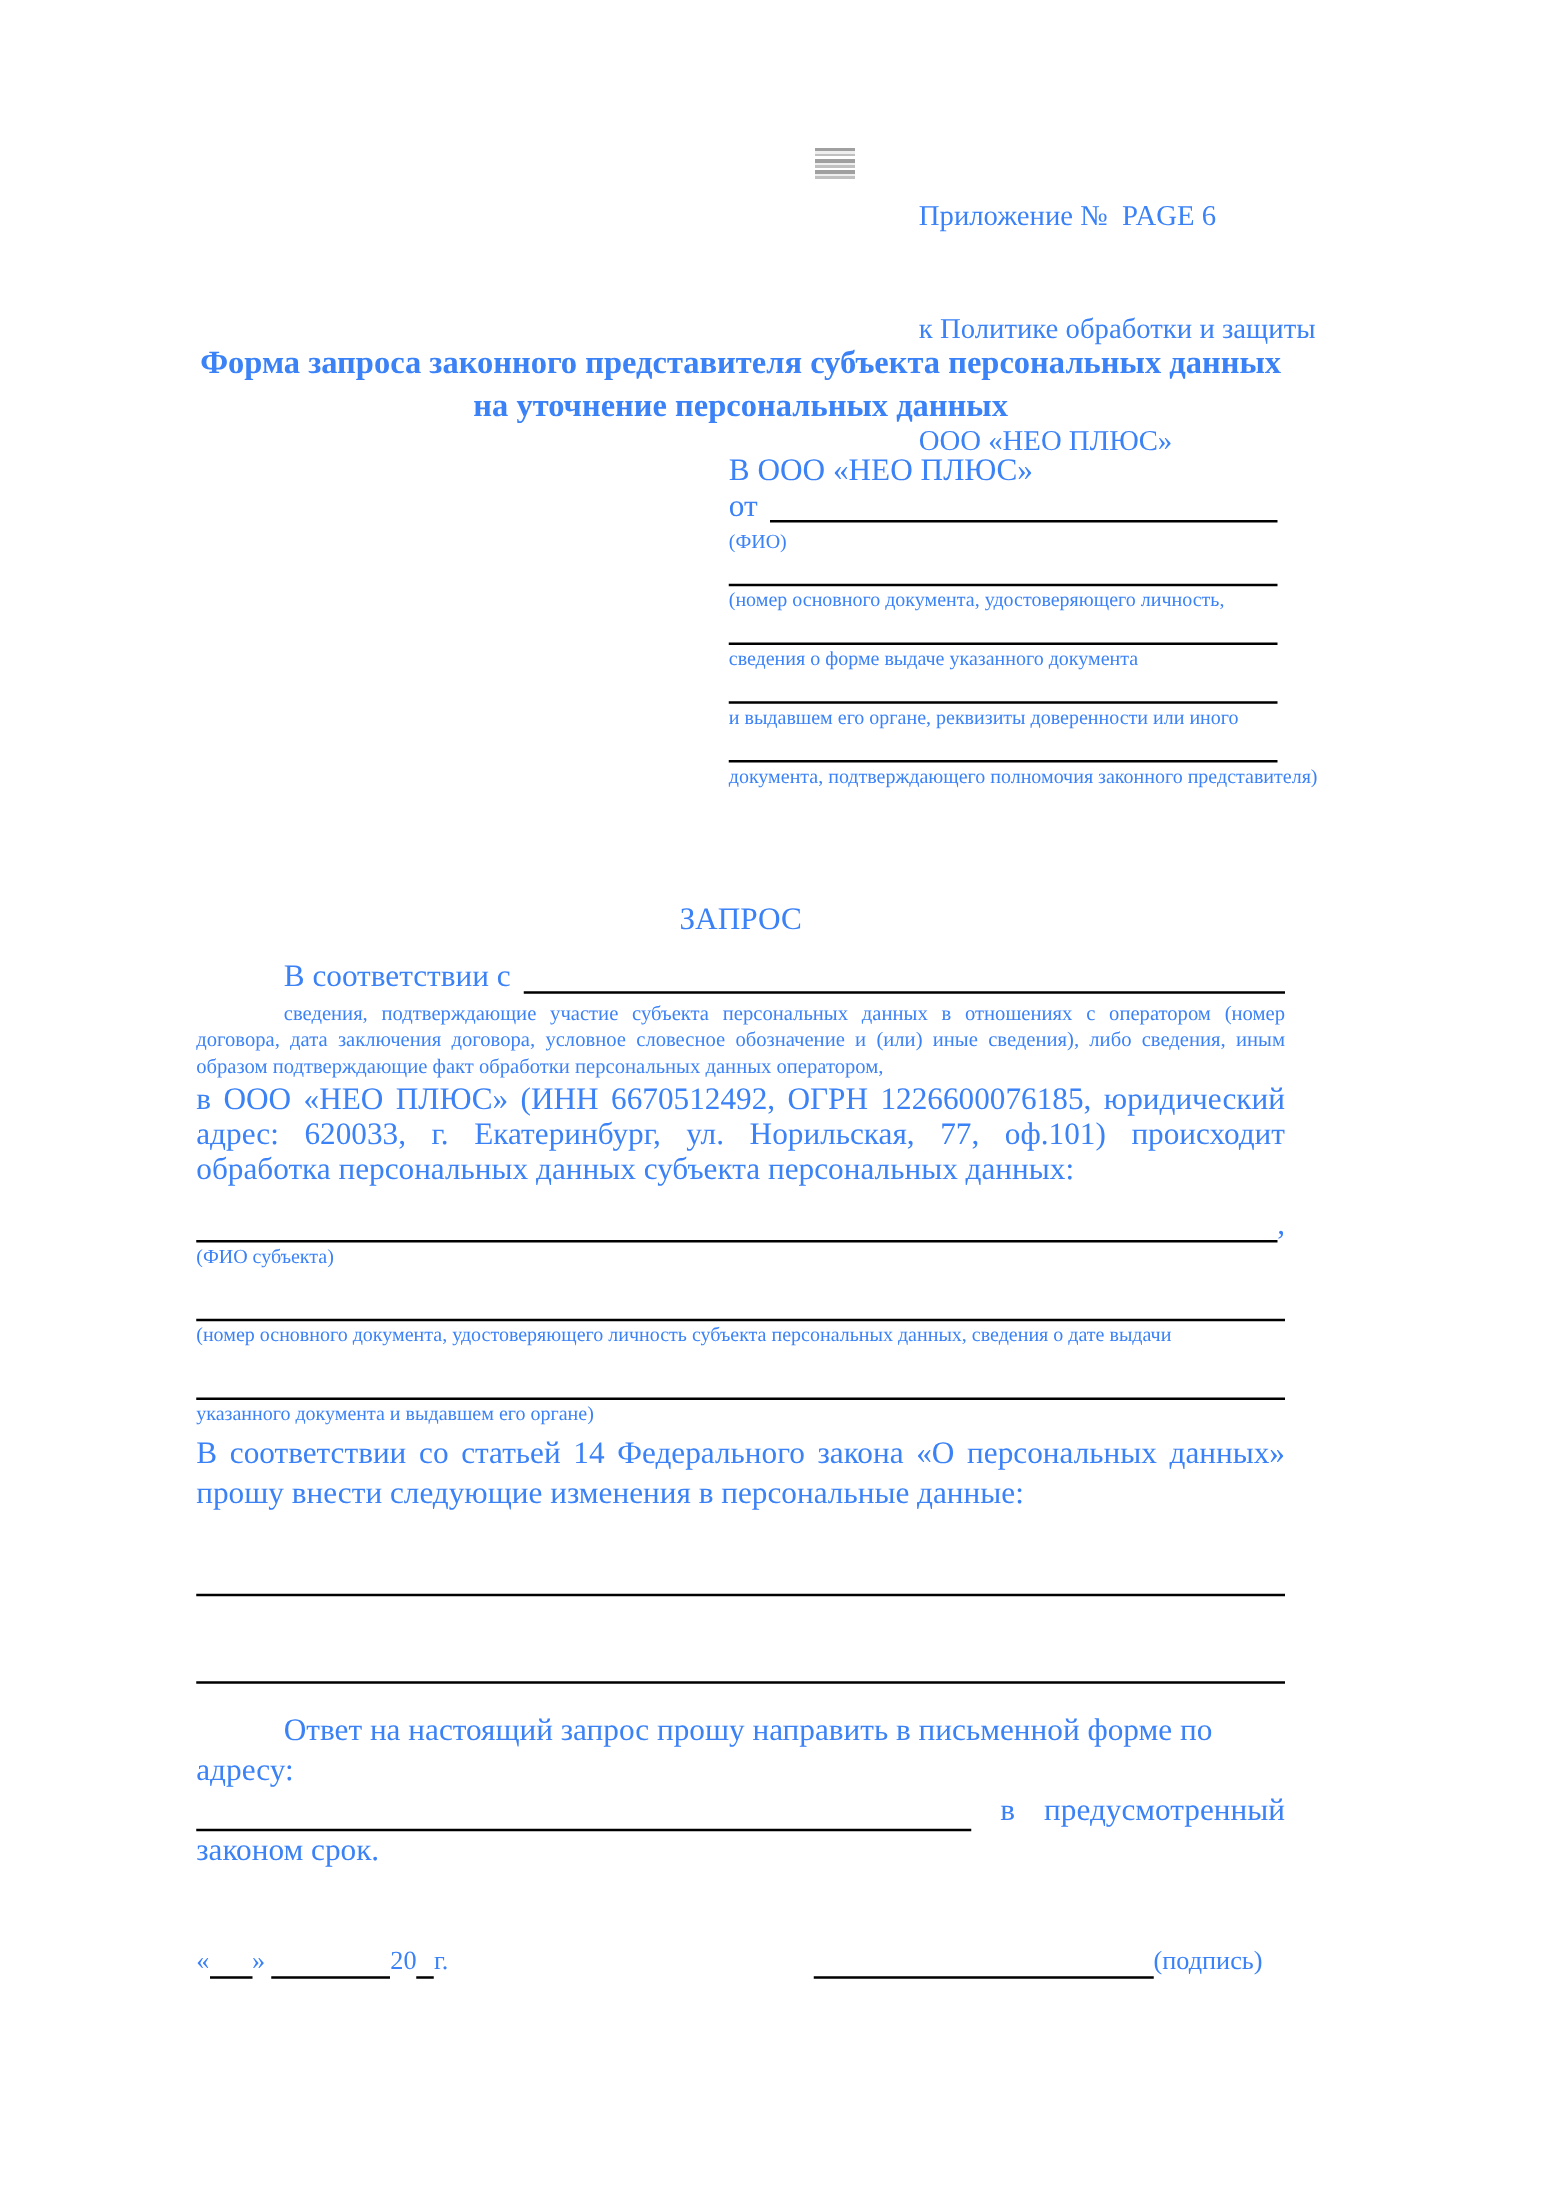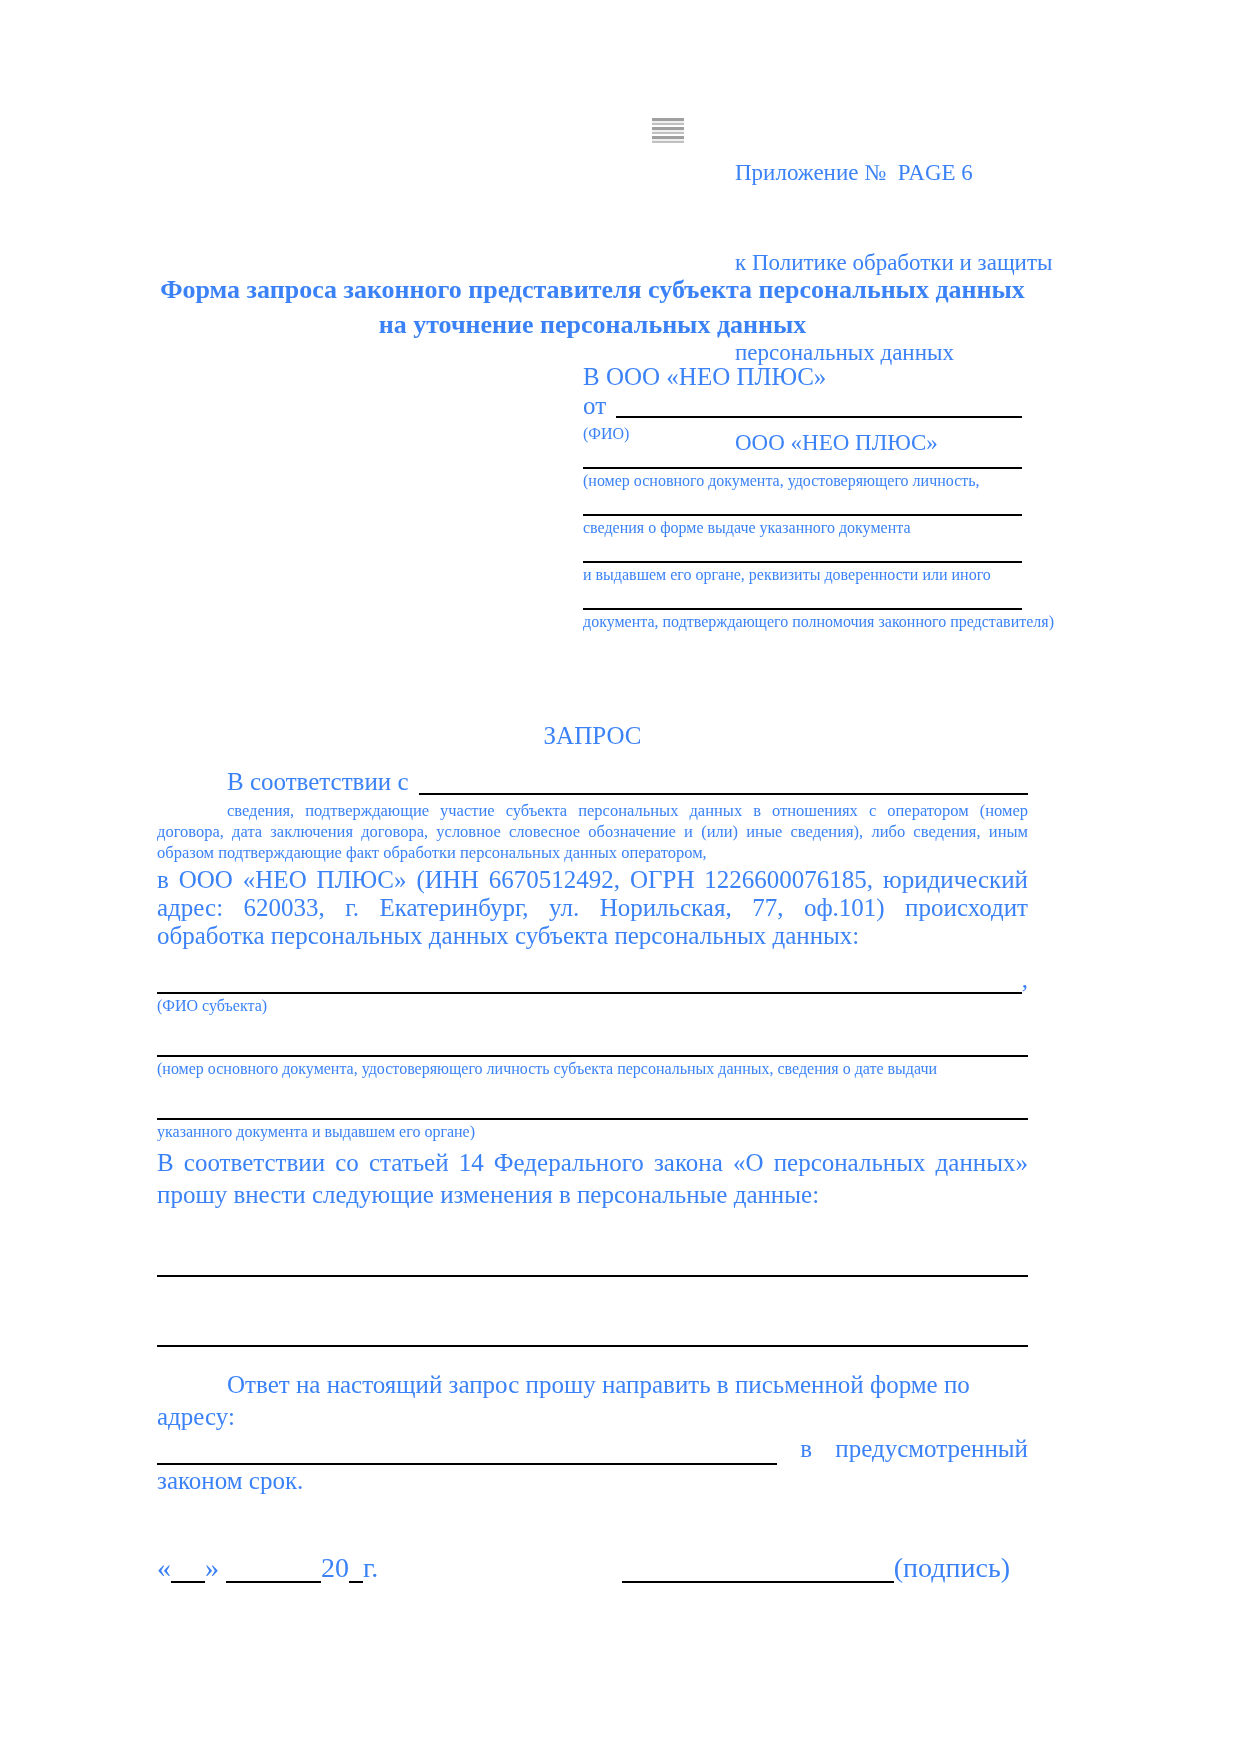--- a/index.html
+++ b/index.html
@@ -61,36 +61,35 @@
 
   .fill1 { margin-top:38px; }
   .fill2 { margin-top:42px; }
 
   .p4 { margin-top:22px; font-size:25px; line-height:32px; }
   .p4 .lead { text-indent:70px; }
   .p4-row { display:flex; align-items:flex-end; height:32px; }
   .p4-row .blank { width:620px; border-bottom:2px solid #000; height:24px; }
   .p4-row .sp { flex:1; }
 
-  .sign-row { display:flex; justify-content:space-between; align-items:center; margin-top:56px; font-size:28px; line-height:30px; }
+  .sign-row { display:flex; justify-content:space-between; align-items:center; margin-top:56px; font-size:21px; line-height:30px; }
   .ublank { display:inline-block; border-bottom:2px solid #000; height:22px; vertical-align:bottom; }
   .u34 { width:34px; } .u95 { width:95px; } .u14 { width:14px; } .u272 { width:272px; }
   .sign-right { padding-right:18px; }
 </style>
 </head>
 <body>
 
 <div class="page">
 
   <div class="mark"></div>
 
   <div class="header">
     <div>Приложение №  PAGE 6</div>
     <div>к Политике обработки и защиты</div>
-    <div>персональных данных</div>
     <div>ООО «НЕО ПЛЮС»</div>
   </div>
 
   <div class="content">
 
     <div class="title">
       <div>Форма запроса законного представителя субъекта персональных данных</div>
       <div>на уточнение персональных данных</div>
     </div>
 

